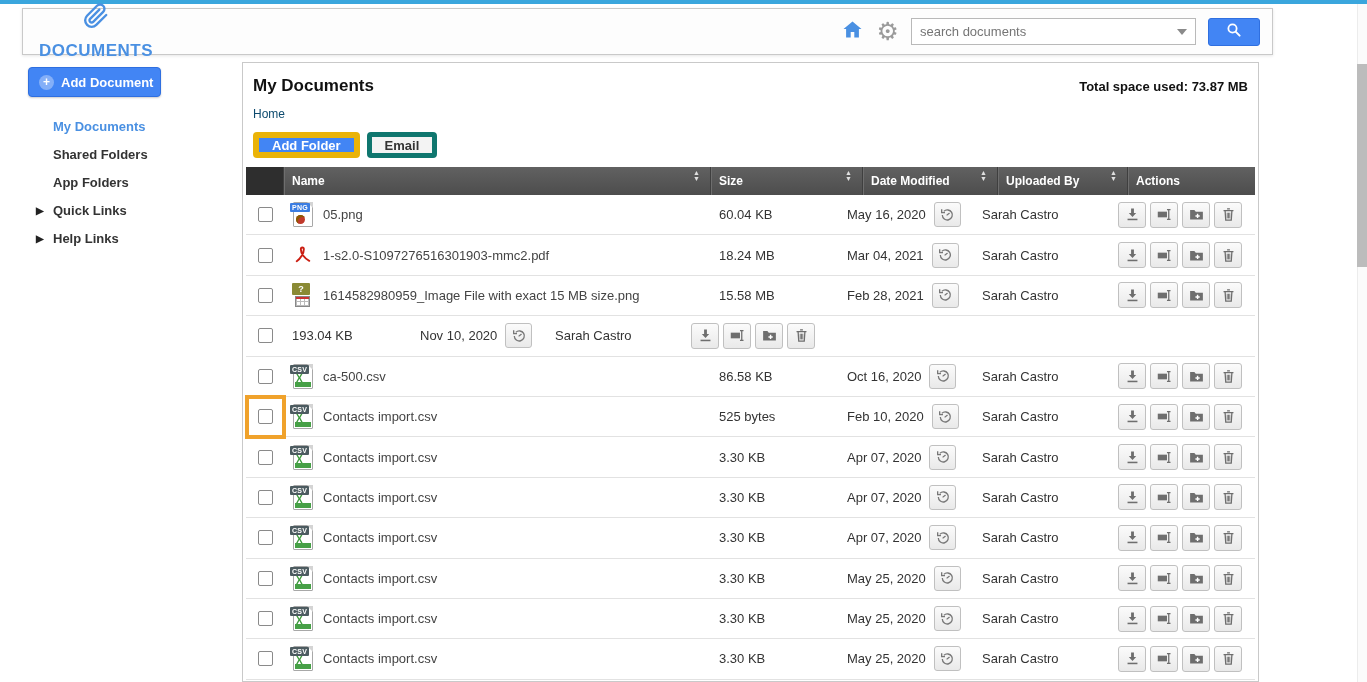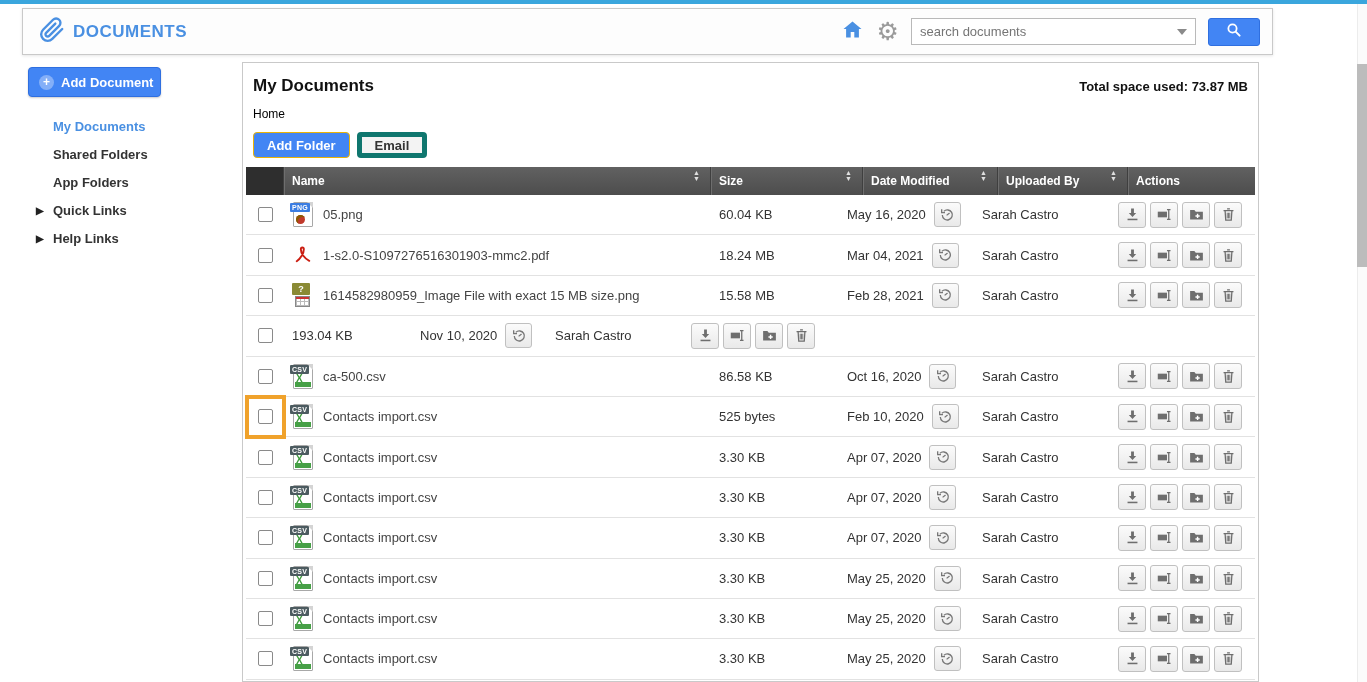--- a/index.html
+++ b/index.html
@@ -4,21 +4,21 @@
 <style>
   * { margin:0; padding:0; box-sizing:border-box; }
   html,body { background:#fff; }
   body { font-family:"Liberation Sans", sans-serif; }
   #screen { position:relative; width:1367px; height:682px; background:#fff; overflow:hidden; }
 
   
   .topstrip { position:absolute; left:0; top:0; width:1367px; height:4px; background:#3aa6dd; }
   .appbar { position:absolute; left:22px; top:8px; width:1251px; height:47px; background:#fdfdfd;
             border:1px solid #c9c9c9; box-shadow:0 1px 3px rgba(0,0,0,.10); display:flex; align-items:center; }
-  .logo { display:flex; align-items:center; gap:8px; margin-left:16px; }
+  .logo { display:flex; align-items:center; gap:8px; margin-left:16px;flex-direction:column; }
   .logo-text { color:#4a90e2; font-size:17px; font-weight:bold; letter-spacing:.5px; }
   .appbar-right { margin-left:auto; display:flex; align-items:center; gap:12px; margin-right:12px; }
   .gear { font-size:25px; color:#9a9a9a; line-height:1; cursor:pointer; font-family:"DejaVu Sans", sans-serif; }
   .search-wrap { position:relative; }
   .search-input { width:285px; height:27px; border:1px solid #b9b9b9; padding:0 26px 0 8px;
                   font-size:13px; color:#444; font-family:"Liberation Sans", sans-serif; }
   .search-input::placeholder { color:#757575; }
   .search-caret { position:absolute; right:9px; top:11px; width:0; height:0;
                   border-left:5px solid transparent; border-right:5px solid transparent; border-top:6px solid #8a8a8a; }
   .search-btn { width:52px; height:28px; background:#4285f4; border:1px solid #2f6fe0; border-radius:3px;
@@ -36,25 +36,25 @@
   .side-item { position:relative; height:28px; display:flex; align-items:center; padding-left:53px;
                font-size:13px; font-weight:bold; color:#333; cursor:pointer; }
   .side-item.active { color:#4a90e2; }
   .side-arrow { position:absolute; left:36px; font-size:10px; color:#222; }
 
   
   .panel { position:absolute; left:242px; top:62px; width:1017px; height:620px; background:#fff;
            border:1px solid #c9c9c9; }
   .panel-title { position:absolute; left:10px; top:13px; font-size:17px; font-weight:bold; color:#111; }
   .total-space { position:absolute; right:10px; top:16px; font-size:13px; font-weight:bold; color:#111; }
-  .breadcrumb { position:absolute; left:10px; top:44px; font-size:12px; color:#000000; cursor:pointer; }
+  .breadcrumb { position:absolute; left:10px; top:44px; font-size:12px; color:#0c4a6e; cursor:pointer; }
   .btn-row { position:absolute; left:10px; top:69px; display:flex; gap:7px; }
   .btn { height:26px; border-radius:4px; font-size:13px; font-weight:bold; display:flex; align-items:center;
          justify-content:center; padding:0 13px; cursor:pointer; font-family:"Liberation Sans", sans-serif; }
-  .btn-blue { background:#4285f4; border:1px solid #eab308; color:#fff; }
+  .btn-blue { background:#4285f4; border:6px solid #eab308; color:#fff; }
   .btn-gray { background:#f3f3f3; border:5px solid #0f766e; color:#333; }
 
   
   .dtable { position:absolute; left:3px; right:3px; top:104px; }
   .thead { display:flex; height:28px; background:linear-gradient(#616161,#4d4d4d); color:#fff; }
   .th { display:flex; align-items:center; padding-left:8px; font-size:12px; font-weight:bold;
         position:relative; border-right:1px solid #3f3f3f; box-shadow:inset 1px 0 0 #6e6e6e; cursor:pointer; }
   .th-check { background:#2e2e2e; box-shadow:none; cursor:default; }
   .sort { position:absolute; right:10px; top:3px; display:flex; flex-direction:column; line-height:6px;
           font-size:7px; color:#e0e0e0; }

